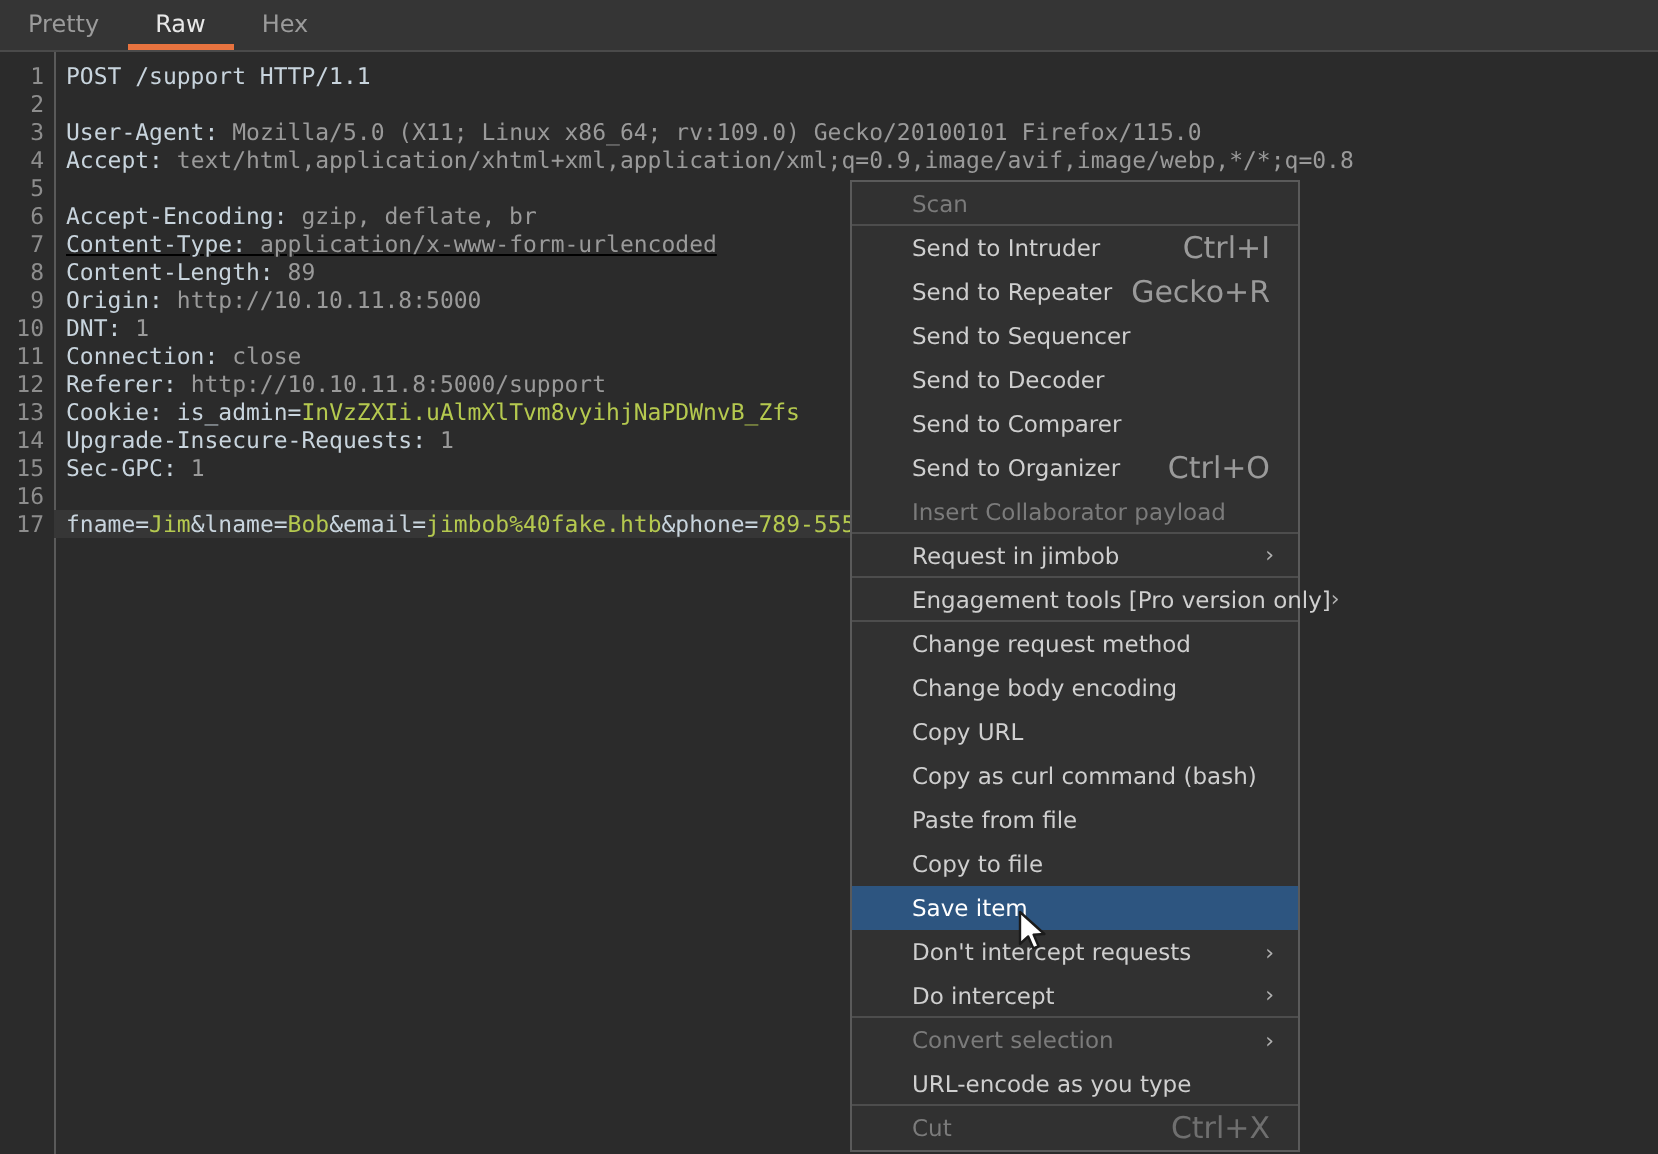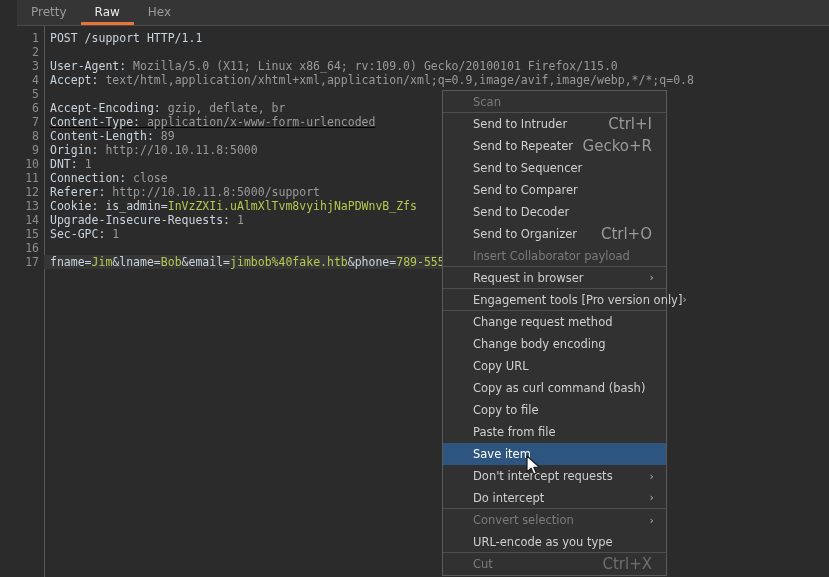--- a/index.html
+++ b/index.html
@@ -2,21 +2,21 @@
 <html><head>
 <meta charset="utf-8">
 <style>
   html,body{margin:0;padding:0;}
   body{
     width:829px;height:577px;overflow:hidden;
     background:#2b2b2b;
     font-family:"DejaVu Sans","Liberation Sans",sans-serif;
     -webkit-font-smoothing:antialiased;
   }
-  #app{position:relative;width:690px;height:577px;background:#6d28d9;margin-left:17px;}
+  #app{position:relative;width:690px;height:577px;background:#6d28d9;}
 
   
   .tabbar{
     position:absolute;left:0;top:0;width:829px;height:25px;
     background:#353535;
     border-bottom:1px solid #4a4a4a;
     display:flex;align-items:flex-end;
   }
   .tab{
     height:25px;line-height:25px;
@@ -177,57 +177,57 @@
         <span class="acc">Ctrl+I</span>
       </div>
       <div class="mi">
         <span class="lbl">Send to Repeater</span>
         <span class="acc">Gecko+R</span>
       </div>
       <div class="mi">
         <span class="lbl">Send to Sequencer</span>
       </div>
       <div class="mi">
+        <span class="lbl">Send to Decoder</span>
+      </div>
+      <div class="mi">
         <span class="lbl">Send to Comparer</span>
-      </div>
-      <div class="mi">
-        <span class="lbl">Send to Decoder</span>
       </div>
       <div class="mi">
         <span class="lbl">Send to Organizer</span>
         <span class="acc">Ctrl+O</span>
       </div>
       <div class="mi disabled sep-below">
         <span class="lbl">Insert Collaborator payload</span>
       </div>
       <div class="mi sep-below">
-        <span class="lbl">Request in browser</span>
+        <span class="lbl">Request in jimbob</span>
         <span class="chev">›</span>
       </div>
       <div class="mi sep-below">
         <span class="lbl">Engagement tools [Pro version only]</span>
         <span class="chev">›</span>
       </div>
       <div class="mi">
         <span class="lbl">Change request method</span>
       </div>
       <div class="mi">
         <span class="lbl">Change body encoding</span>
       </div>
       <div class="mi">
         <span class="lbl">Copy URL</span>
       </div>
       <div class="mi">
         <span class="lbl">Copy as curl command (bash)</span>
       </div>
       <div class="mi">
+        <span class="lbl">Paste from file</span>
+      </div>
+      <div class="mi">
         <span class="lbl">Copy to file</span>
-      </div>
-      <div class="mi">
-        <span class="lbl">Paste from file</span>
       </div>
       <div class="mi hl">
         <span class="lbl">Save item</span>
       </div>
       <div class="mi">
         <span class="lbl">Don't intercept requests</span>
         <span class="chev">›</span>
       </div>
       <div class="mi sep-below">
         <span class="lbl">Do intercept</span>

